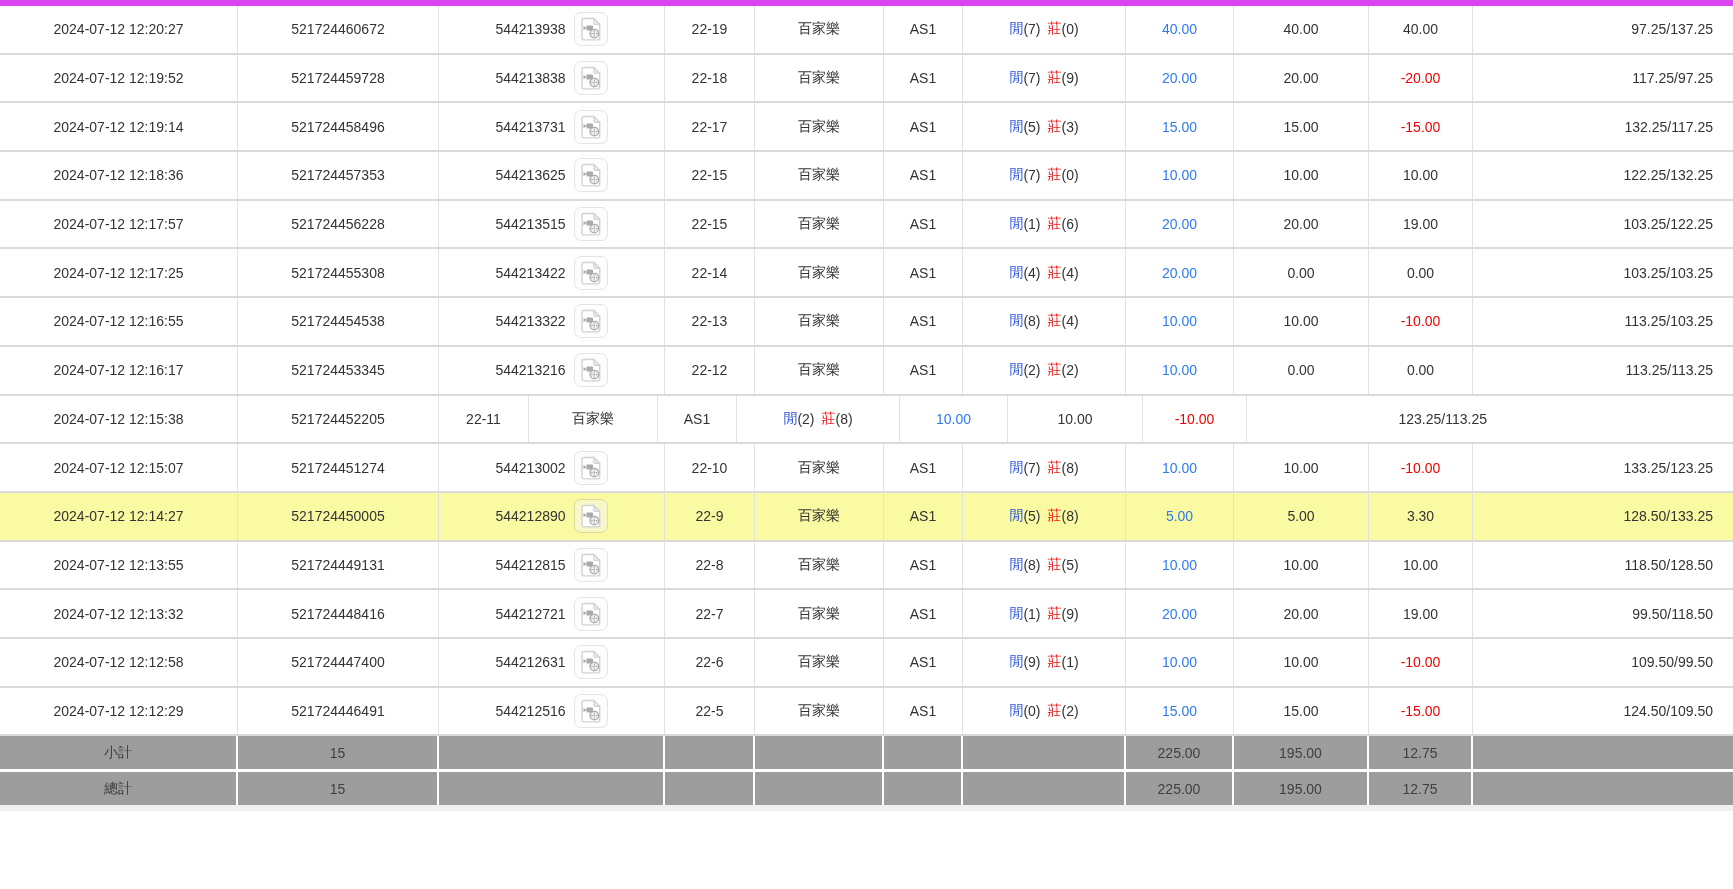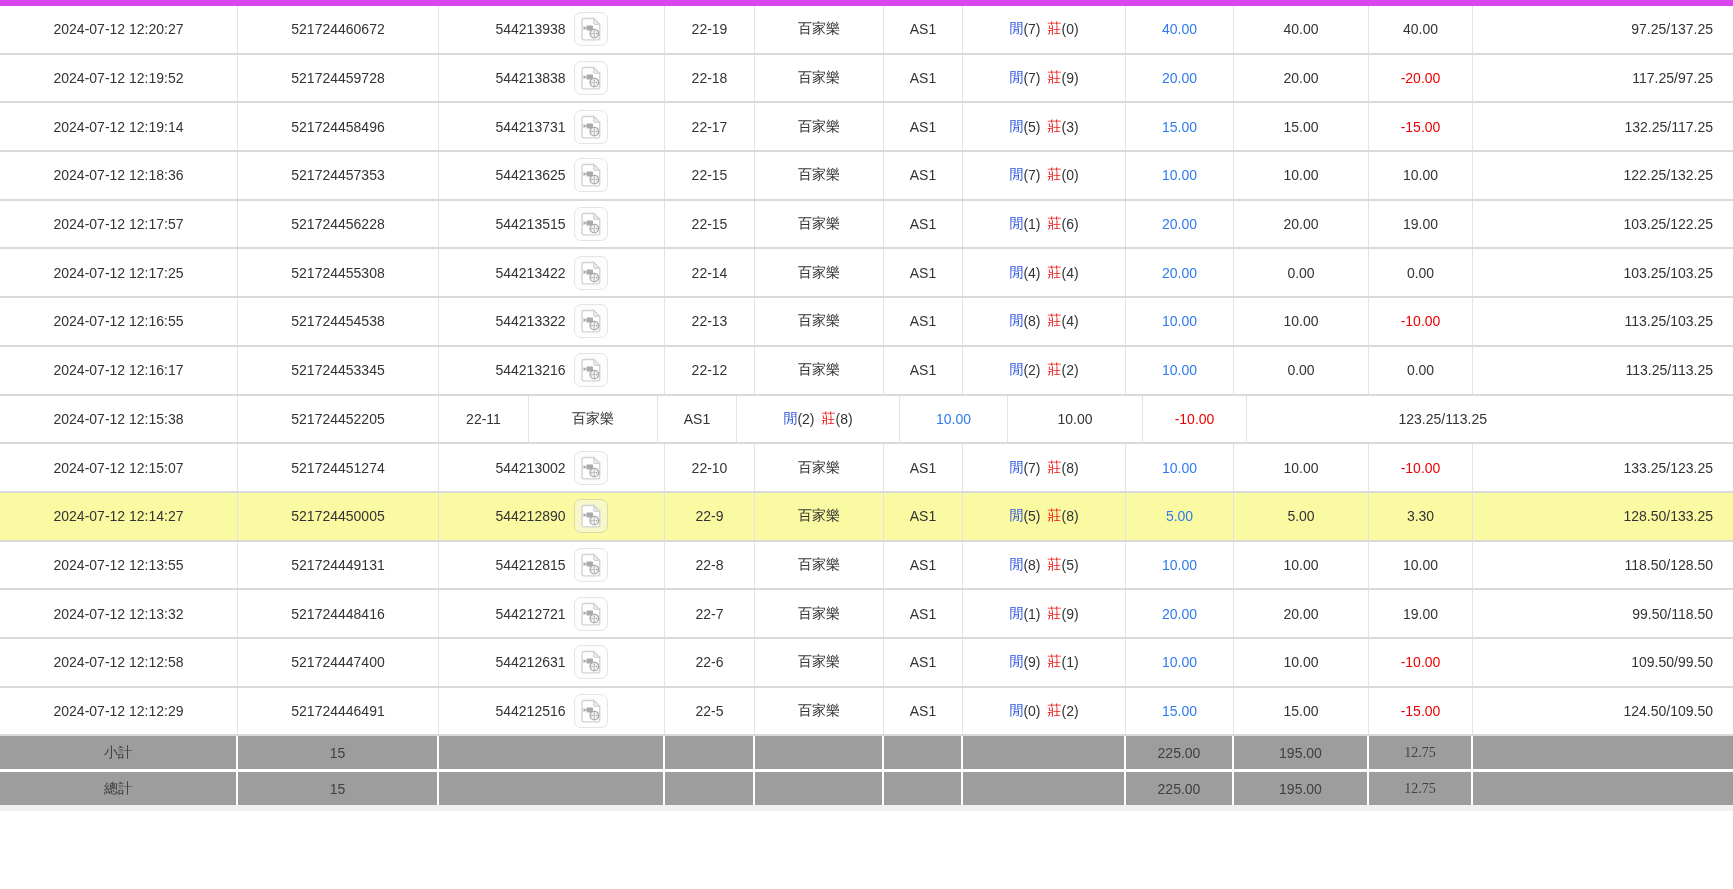--- a/index.html
+++ b/index.html
@@ -51,21 +51,21 @@
   .footer-row + .footer-row { margin-top:3px; }
   .fcell {
     background:var(--footer-gray,#9d9d9d); color:#404040;
     display:flex; align-items:center; justify-content:center;
     border-right:2px solid #ffffff; white-space:nowrap;
   }
   .fcell:last-child { border-right:none; }
   .fc1{ width:238px; } .fc2{ width:201px; } .fc3{ width:226px; }
   .fc4{ width:90px; } .fc5{ width:129px; } .fc6{ width:79px; }
   .fc7{ width:163px; } .fc8{ width:108px;text-align:right; } .fc9{ width:135px; }
-  .fc10{ width:104px;font-family:Liberation Serif, serif; } .fc11{ width:260px; }
+  .fc10{ width:104px; } .fc11{ width:260px; }
 
   .bottom-strip { height:6px; background:#f1f1f1; }
 </style>
 </head>
 <body>
 
 <div class="screen">
   <div class="grid">
     <div id="table-body">
   <div class="row">

